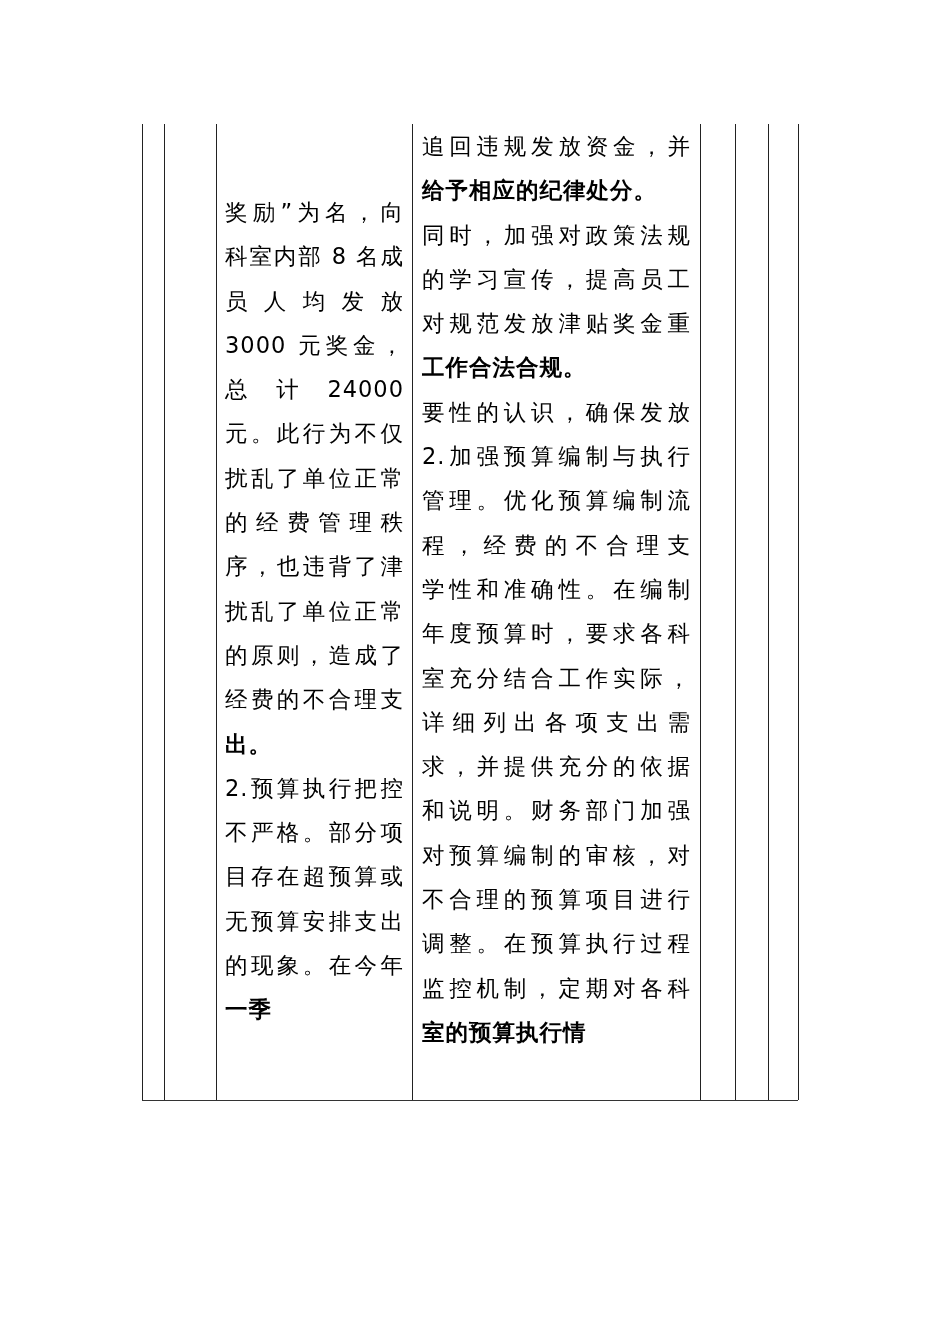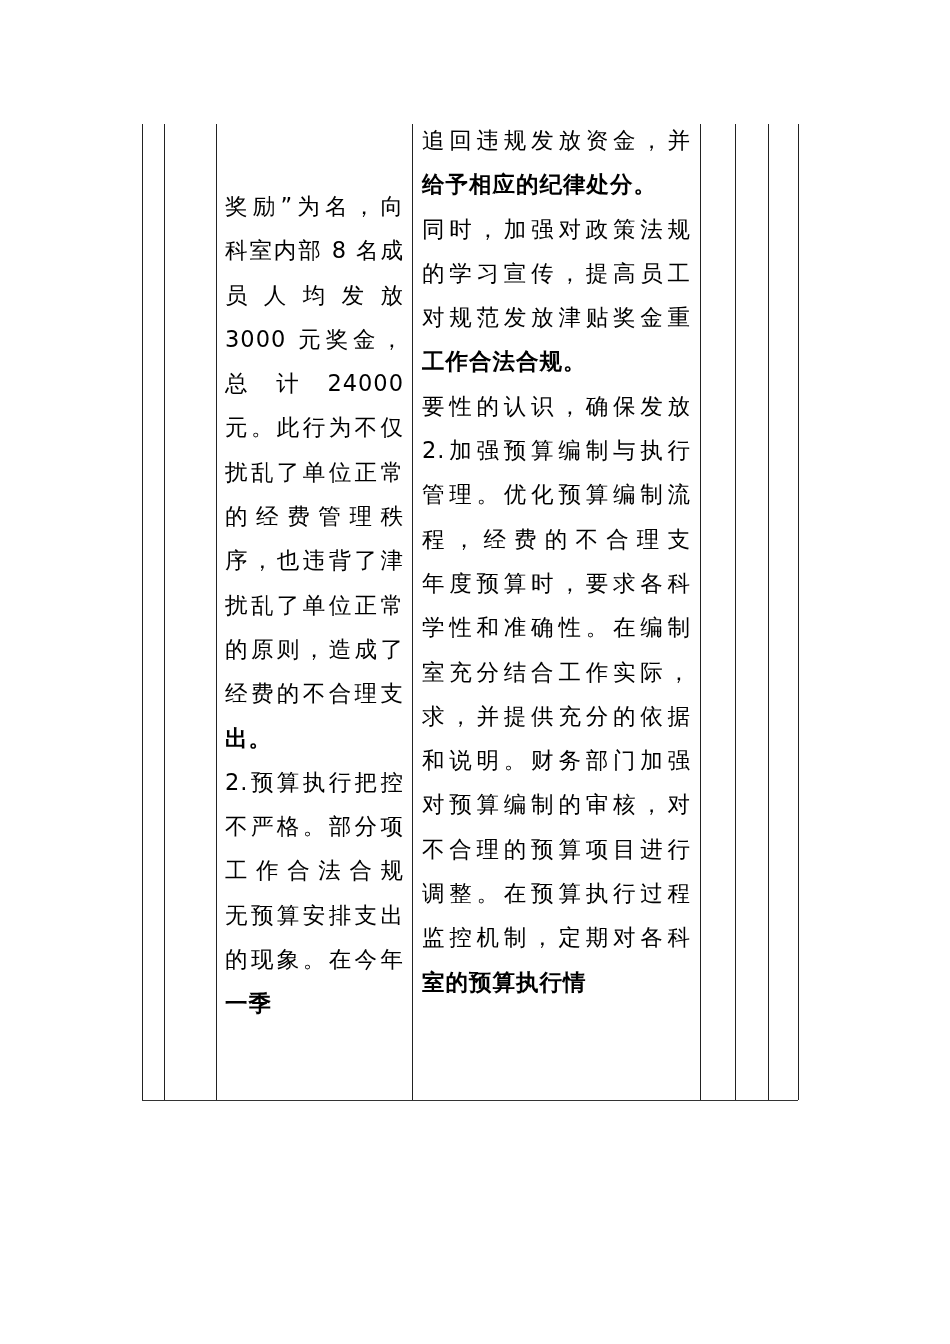--- a/index.html
+++ b/index.html
@@ -1,21 +1,21 @@
 <!DOCTYPE html>
 <html><head>
   <meta charset="utf-8">
   <style>
     html, body { margin: 0; padding: 0; background: #ffffff; }
     body { width: 950px; height: 1344px; position: relative; overflow: hidden;
            font-family: "DejaVu Sans", sans-serif; color: #000; }
     .table { position: absolute; left: 142px; top: 124px; width: 656px; height: 976px;
              border-bottom: 1.5px solid #333; }
     .vline { position: absolute; top: 0; bottom: 0; width: 0; border-left: 1.3px solid #222; }
-    .cell { position: absolute; top: 0; bottom: 0; box-sizing: border-box; }
+    .cell { position: absolute; top: 6px; bottom: 0; box-sizing: border-box; }
     .text { font-size: 22.5px; line-height: 44.3px; letter-spacing: 1px; text-align: justify;
             text-align-last: justify; white-space: nowrap; }
     .text .line { display: block; height: 44.3px; }
     .text .line.last { text-align-last: left; font-weight: bold; }
     .col-desc { left: 74px; width: 196px; padding: 0 8px 0 9px; }
     .col-desc .text { margin-top: 60px; }
     .col-fix { left: 270px; width: 288px; padding: 0 9px 0 10px; }
     .col-fix .text { margin-top: -6px; }
   </style>
 </head>
@@ -44,42 +44,43 @@
         <span class="line">元。此行为不仅</span>
         <span class="line">扰乱了单位正常</span>
         <span class="line">的经费管理秩</span>
         <span class="line">序，也违背了津</span>
         <span class="line">扰乱了单位正常</span>
         <span class="line">的原则，造成了</span>
         <span class="line">经费的不合理支</span>
         <span class="line last">出。</span>
         <span class="line">2.预算执行把控</span>
         <span class="line">不严格。部分项</span>
-        <span class="line">工作合法合规</span>
+        <span class="line">目存在超预算或</span>
         <span class="line">无预算安排支出</span>
         <span class="line">的现象。在今年</span>
         <span class="line last">一季</span>
       </div>
   </div>
 
   <div class="cell col-fix">
     <div class="text" id="fix-text">
         <span class="line">追回违规发放资金，并</span>
         <span class="line last">给予相应的纪律处分。</span>
         <span class="line">同时，加强对政策法规</span>
         <span class="line">的学习宣传，提高员工</span>
         <span class="line">对规范发放津贴奖金重</span>
         <span class="line last">工作合法合规。</span>
         <span class="line">要性的认识，确保发放</span>
         <span class="line">2.加强预算编制与执行</span>
         <span class="line">管理。优化预算编制流</span>
         <span class="line">程，经费的不合理支</span>
+        <span class="line">学性和准确性。在编制</span>
         <span class="line">年度预算时，要求各科</span>
-        <span class="line">学性和准确性。在编制</span>
         <span class="line">室充分结合工作实际，</span>
+        <span class="line">详细列出各项支出需</span>
         <span class="line">求，并提供充分的依据</span>
         <span class="line">和说明。财务部门加强</span>
         <span class="line">对预算编制的审核，对</span>
         <span class="line">不合理的预算项目进行</span>
         <span class="line">调整。在预算执行过程</span>
         <span class="line">监控机制，定期对各科</span>
         <span class="line last">室的预算执行情</span>
       </div>
   </div>
 

